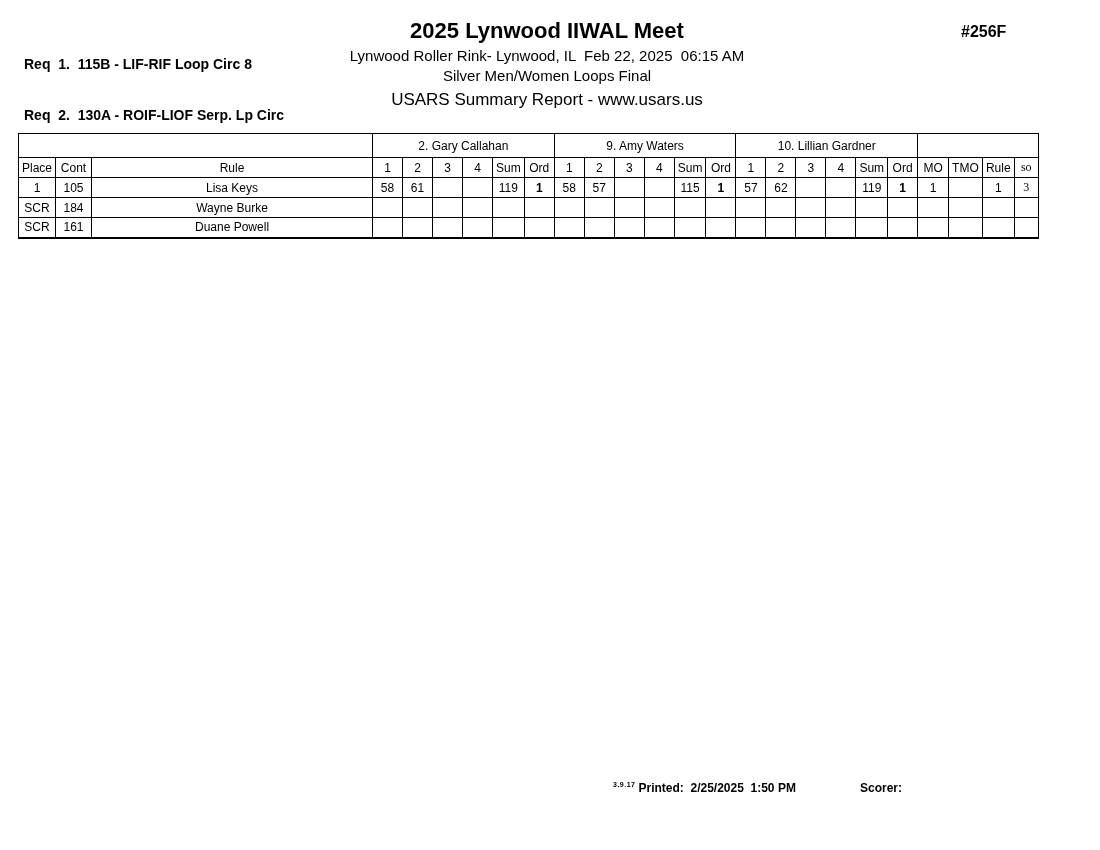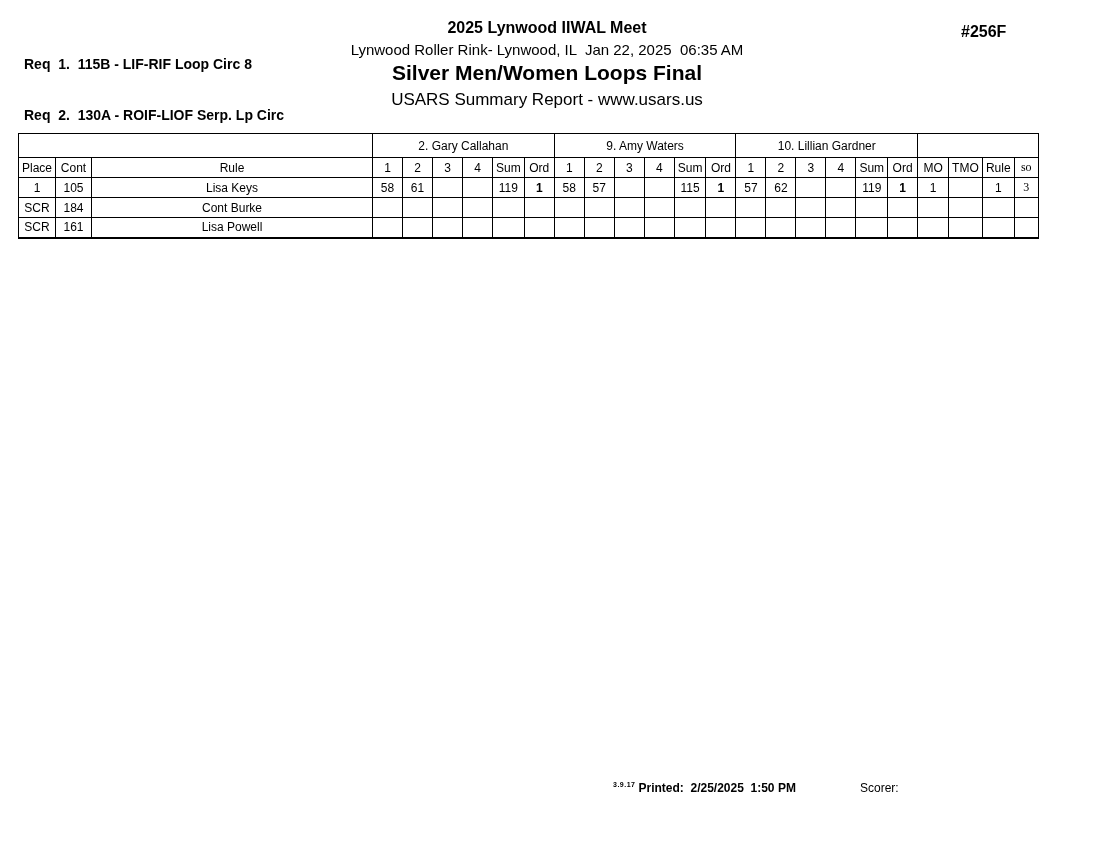--- a/index.html
+++ b/index.html
@@ -14,23 +14,23 @@
   
   .req-block {
     position: absolute; left: 24px; top: 22px;
     font-size: 14px; font-weight: bold; line-height: 17px;
     white-space: pre;
   }
   .title-block {
     position: absolute; left: 0; top: 20px; width: 1094px;
     text-align: center; line-height: 1;
   }
-  .meet-title   { font-size: 16px; font-weight: bold; }
+  .meet-title   { font-size: 22px; font-weight: bold; }
   .venue-line   { font-size: 15px;   margin-top: 6px; white-space: pre; }
-  .event-title  { font-size: 21px;   font-weight: bold; margin-top: 5px; }
+  .event-title  { font-size: 15px;   font-weight: normal; margin-top: 5px; }
   .report-title { font-size: 17px;   margin-top: 8px; }
   .report-number {
     position: absolute; left: 961px; top: 23px;
     font-size: 16px; font-weight: bold;
   }
 
   
   .results {
     position: absolute; left: 18px; top: 133px;
     border-collapse: collapse; table-layout: fixed;
@@ -62,36 +62,36 @@
   .footer-printed {
     position: absolute; left: 613px; top: 781px;
     font-size: 12px; font-weight: bold; white-space: pre;
   }
   .footer-version {
     font-size: 7px; font-weight: bold;
     vertical-align: 5px; margin-right: 3px; letter-spacing: 0.5px;
   }
   .footer-scorer {
     position: absolute; left: 860px; top: 781px;
-    font-size: 12px; font-weight: normal;
+    font-size: 12px; font-weight: bold;
   }
 </style>
 </head>
 <body>
 
 <div>
 
   <div class="req-block">
     <div>Req  1.  115B - LIF-RIF Loop Circ 8</div>
     <div>Req  2.  130A - ROIF-LIOF Serp. Lp Circ</div>
   </div>
 
   <div class="title-block">
     <div class="meet-title">2025 Lynwood IIWAL Meet</div>
-    <div class="venue-line">Lynwood Roller Rink- Lynwood, IL  Jan 22, 2025  06:35 AM</div>
+    <div class="venue-line">Lynwood Roller Rink- Lynwood, IL  Feb 22, 2025  06:15 AM</div>
     <div class="event-title">Silver Men/Women Loops Final</div>
     <div class="report-title">USARS Summary Report - www.usars.us</div>
   </div>
 
   <div class="report-number">#256F</div>
 
   <table class="results">
     <colgroup>
       <col style="width:34px">
         <col style="width:36px">
@@ -189,21 +189,21 @@
 
       <td>1</td>
       <td></td>
       <td>1</td>
       <td class="edge-r">3</td>
     </tr>
 
     <tr>
       <td class="place edge-l">SCR</td>
       <td class="cont">184</td>
-      <td class="name">Cont Burke</td>
+      <td class="name">Wayne Burke</td>
 
       <td class="score"></td>
       <td class="score"></td>
       <td class="score"></td>
       <td class="score"></td>
       <td class="sum"></td>
       <td class="ord"></td>
 
       <td class="score"></td>
       <td class="score"></td>
@@ -221,21 +221,21 @@
 
       <td></td>
       <td></td>
       <td></td>
       <td class="edge-r"></td>
     </tr>
 
     <tr class="last">
       <td class="place edge-l">SCR</td>
       <td class="cont">161</td>
-      <td class="name">Lisa Powell</td>
+      <td class="name">Duane Powell</td>
 
       <td class="score"></td>
       <td class="score"></td>
       <td class="score"></td>
       <td class="score"></td>
       <td class="sum"></td>
       <td class="ord"></td>
 
       <td class="score"></td>
       <td class="score"></td>

